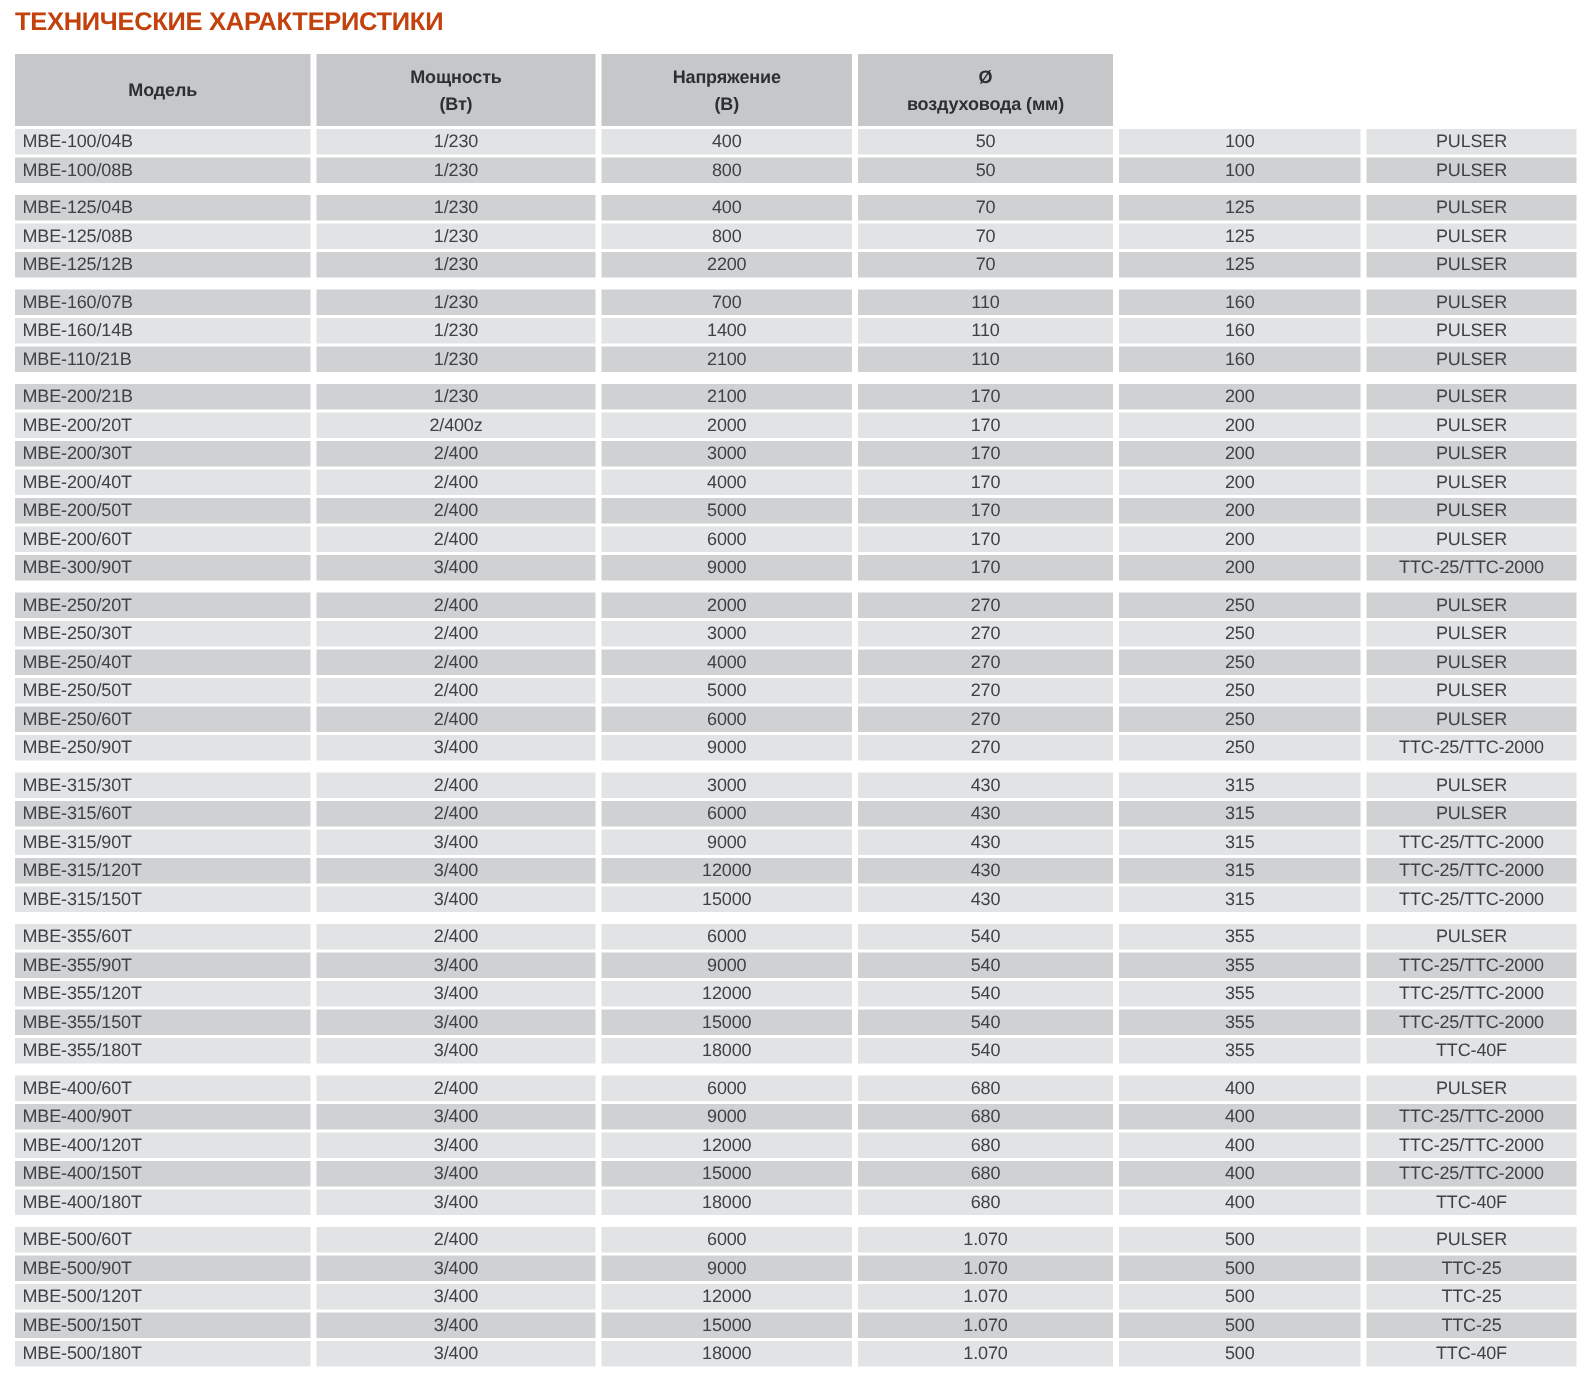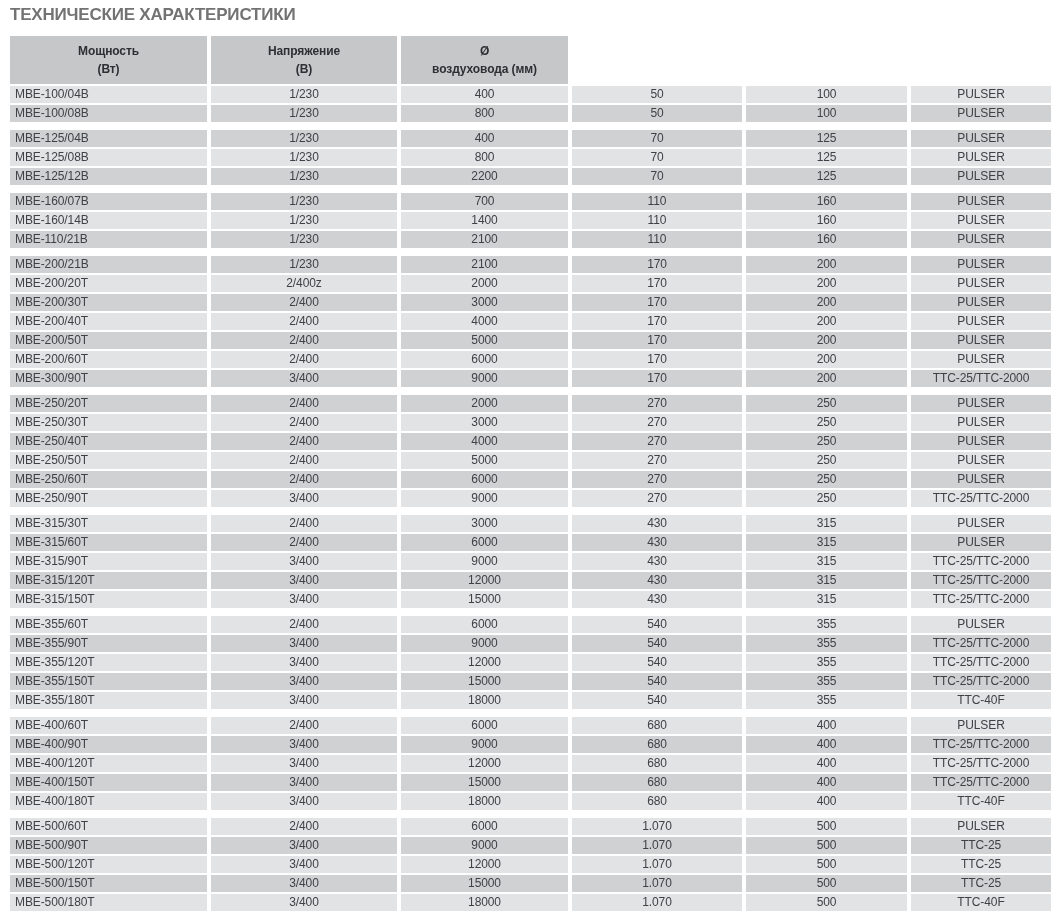--- a/index.html
+++ b/index.html
@@ -8,21 +8,21 @@
     width: 1061px; height: 923px;
     font-family: "Liberation Sans", sans-serif;
     overflow: hidden;
     position: relative;
   }
   .page { position: absolute; left: 0; top: 0; width: 1061px; height: 923px; }
 
   .page-title {
     position: absolute; left: 10px; top: 5px;
     font-size: 17px; font-weight: bold;
-    color: #737373; letter-spacing: -0.2px;
+    color: #c2410c; letter-spacing: -0.2px;
   }
 
   .spec-table { position: absolute; left: 10px; top: 36px; width: 1041px; }
 
   .grid-row {
     display: grid;
     grid-template-columns: 197px 186px 167px 170px 161px 140px;
     column-gap: 4px;
   }
 
@@ -54,20 +54,23 @@
 </style>
 </head>
 <body>
 
 <div class="page">
   <div class="page-title">ТЕХНИЧЕСКИЕ ХАРАКТЕРИСТИКИ</div>
 
   <div class="spec-table">
     <div class="thead grid-row" id="thead">
         <div class="hcell">
+          <span>Модель</span>
+        </div>
+        <div class="hcell">
           <span>Мощность</span>
           <span>(Вт)</span>
         </div>
         <div class="hcell">
           <span>Напряжение</span>
           <span>(В)</span>
         </div>
         <div class="hcell">
           <span>Ø</span>
           <span>воздуховода (мм)</span>

